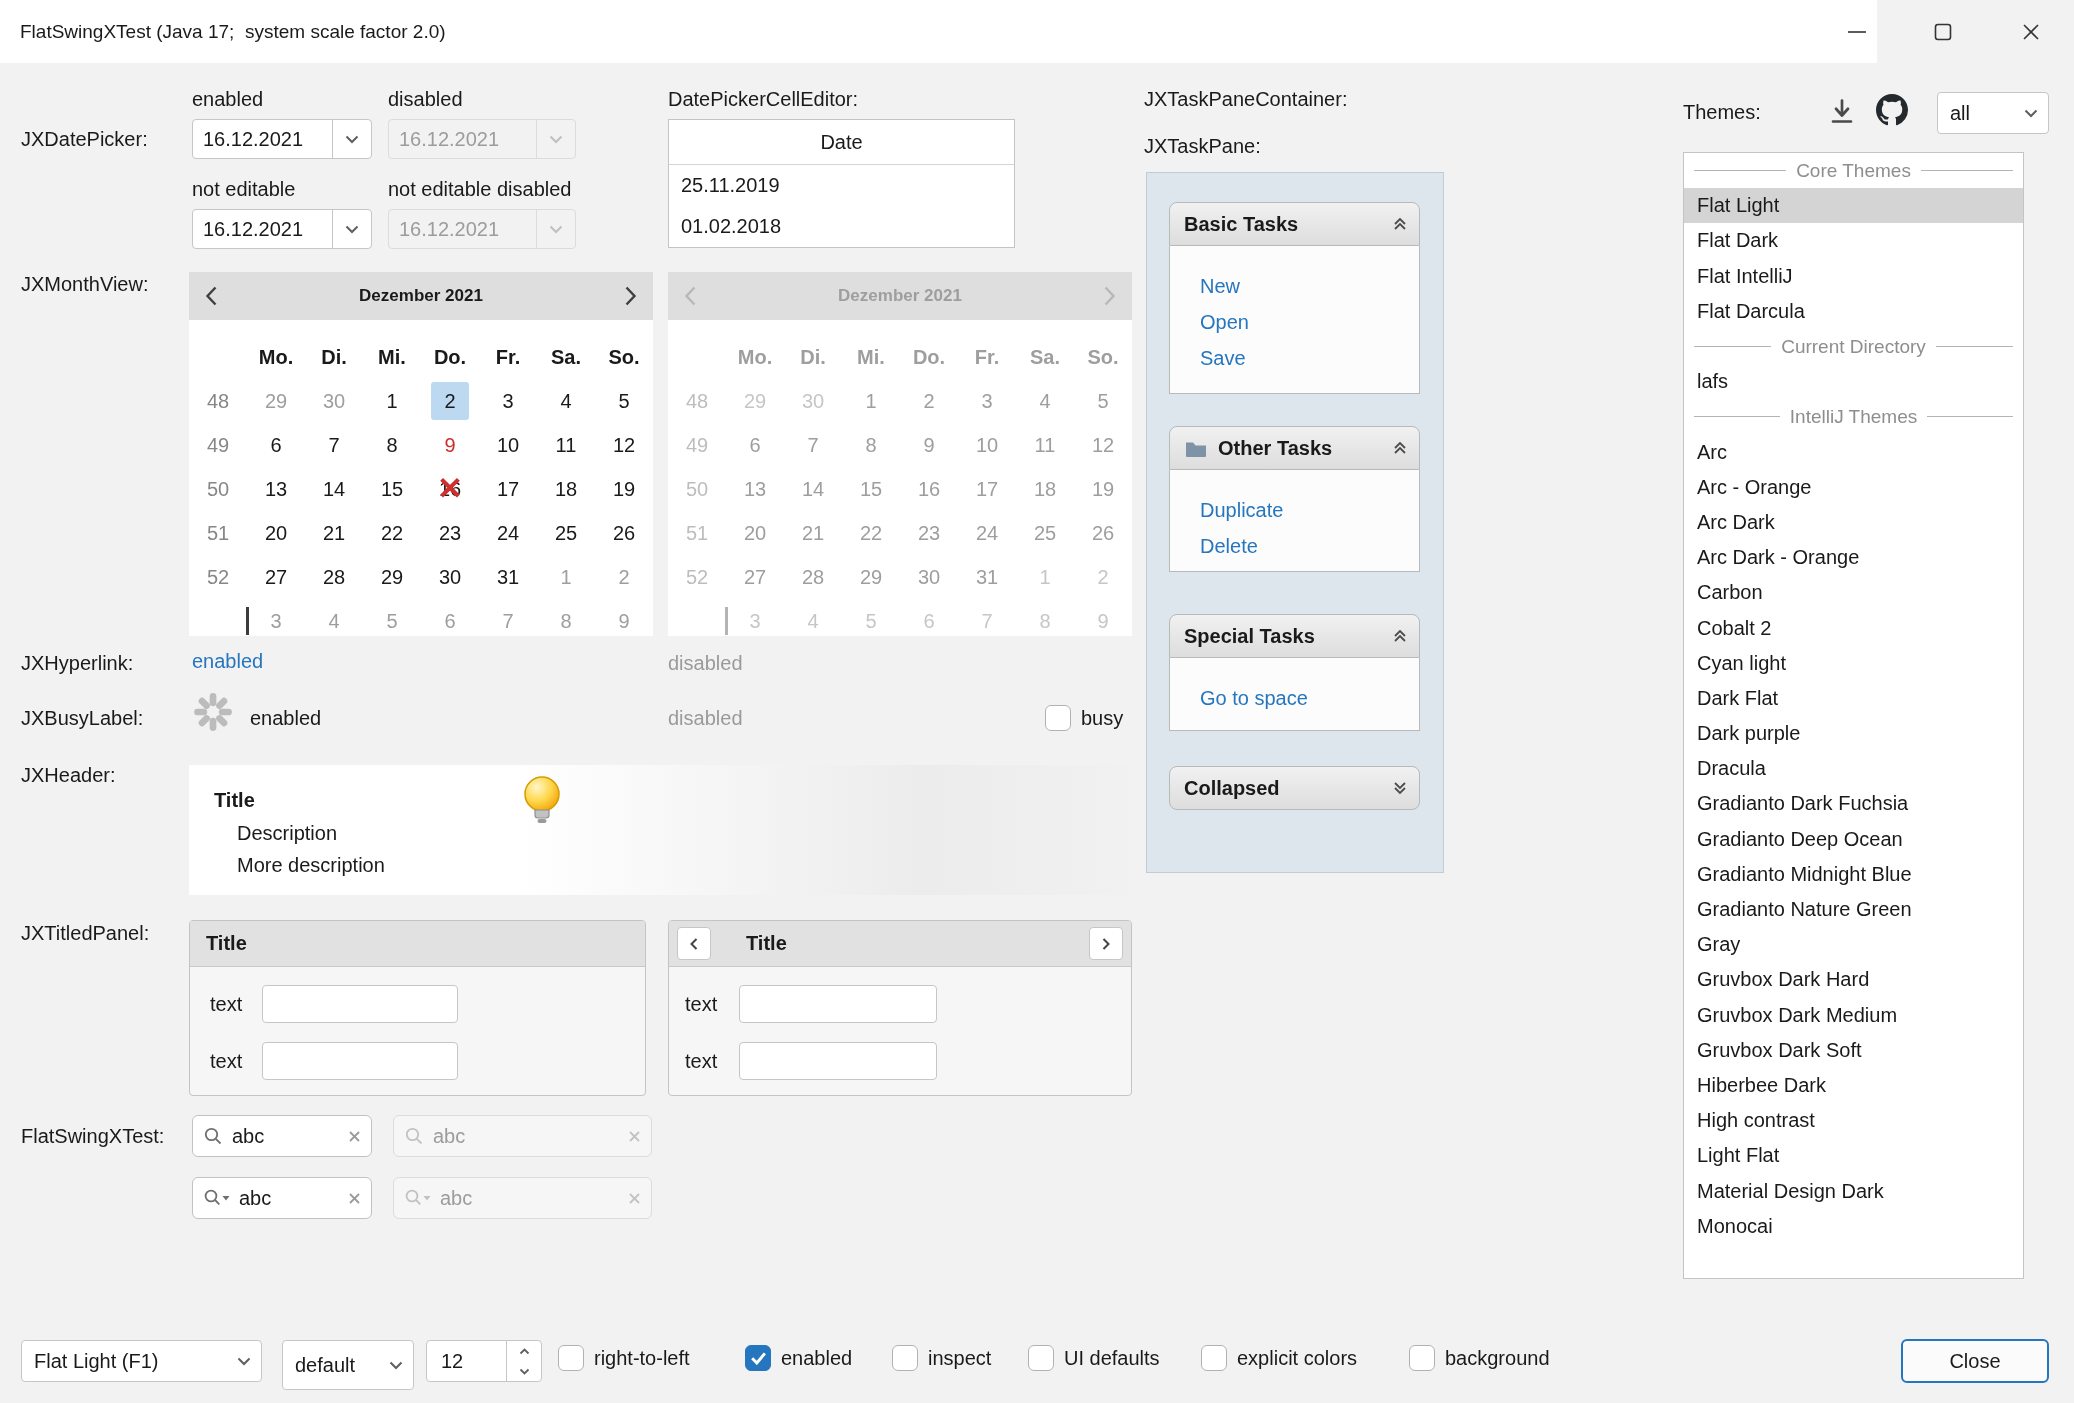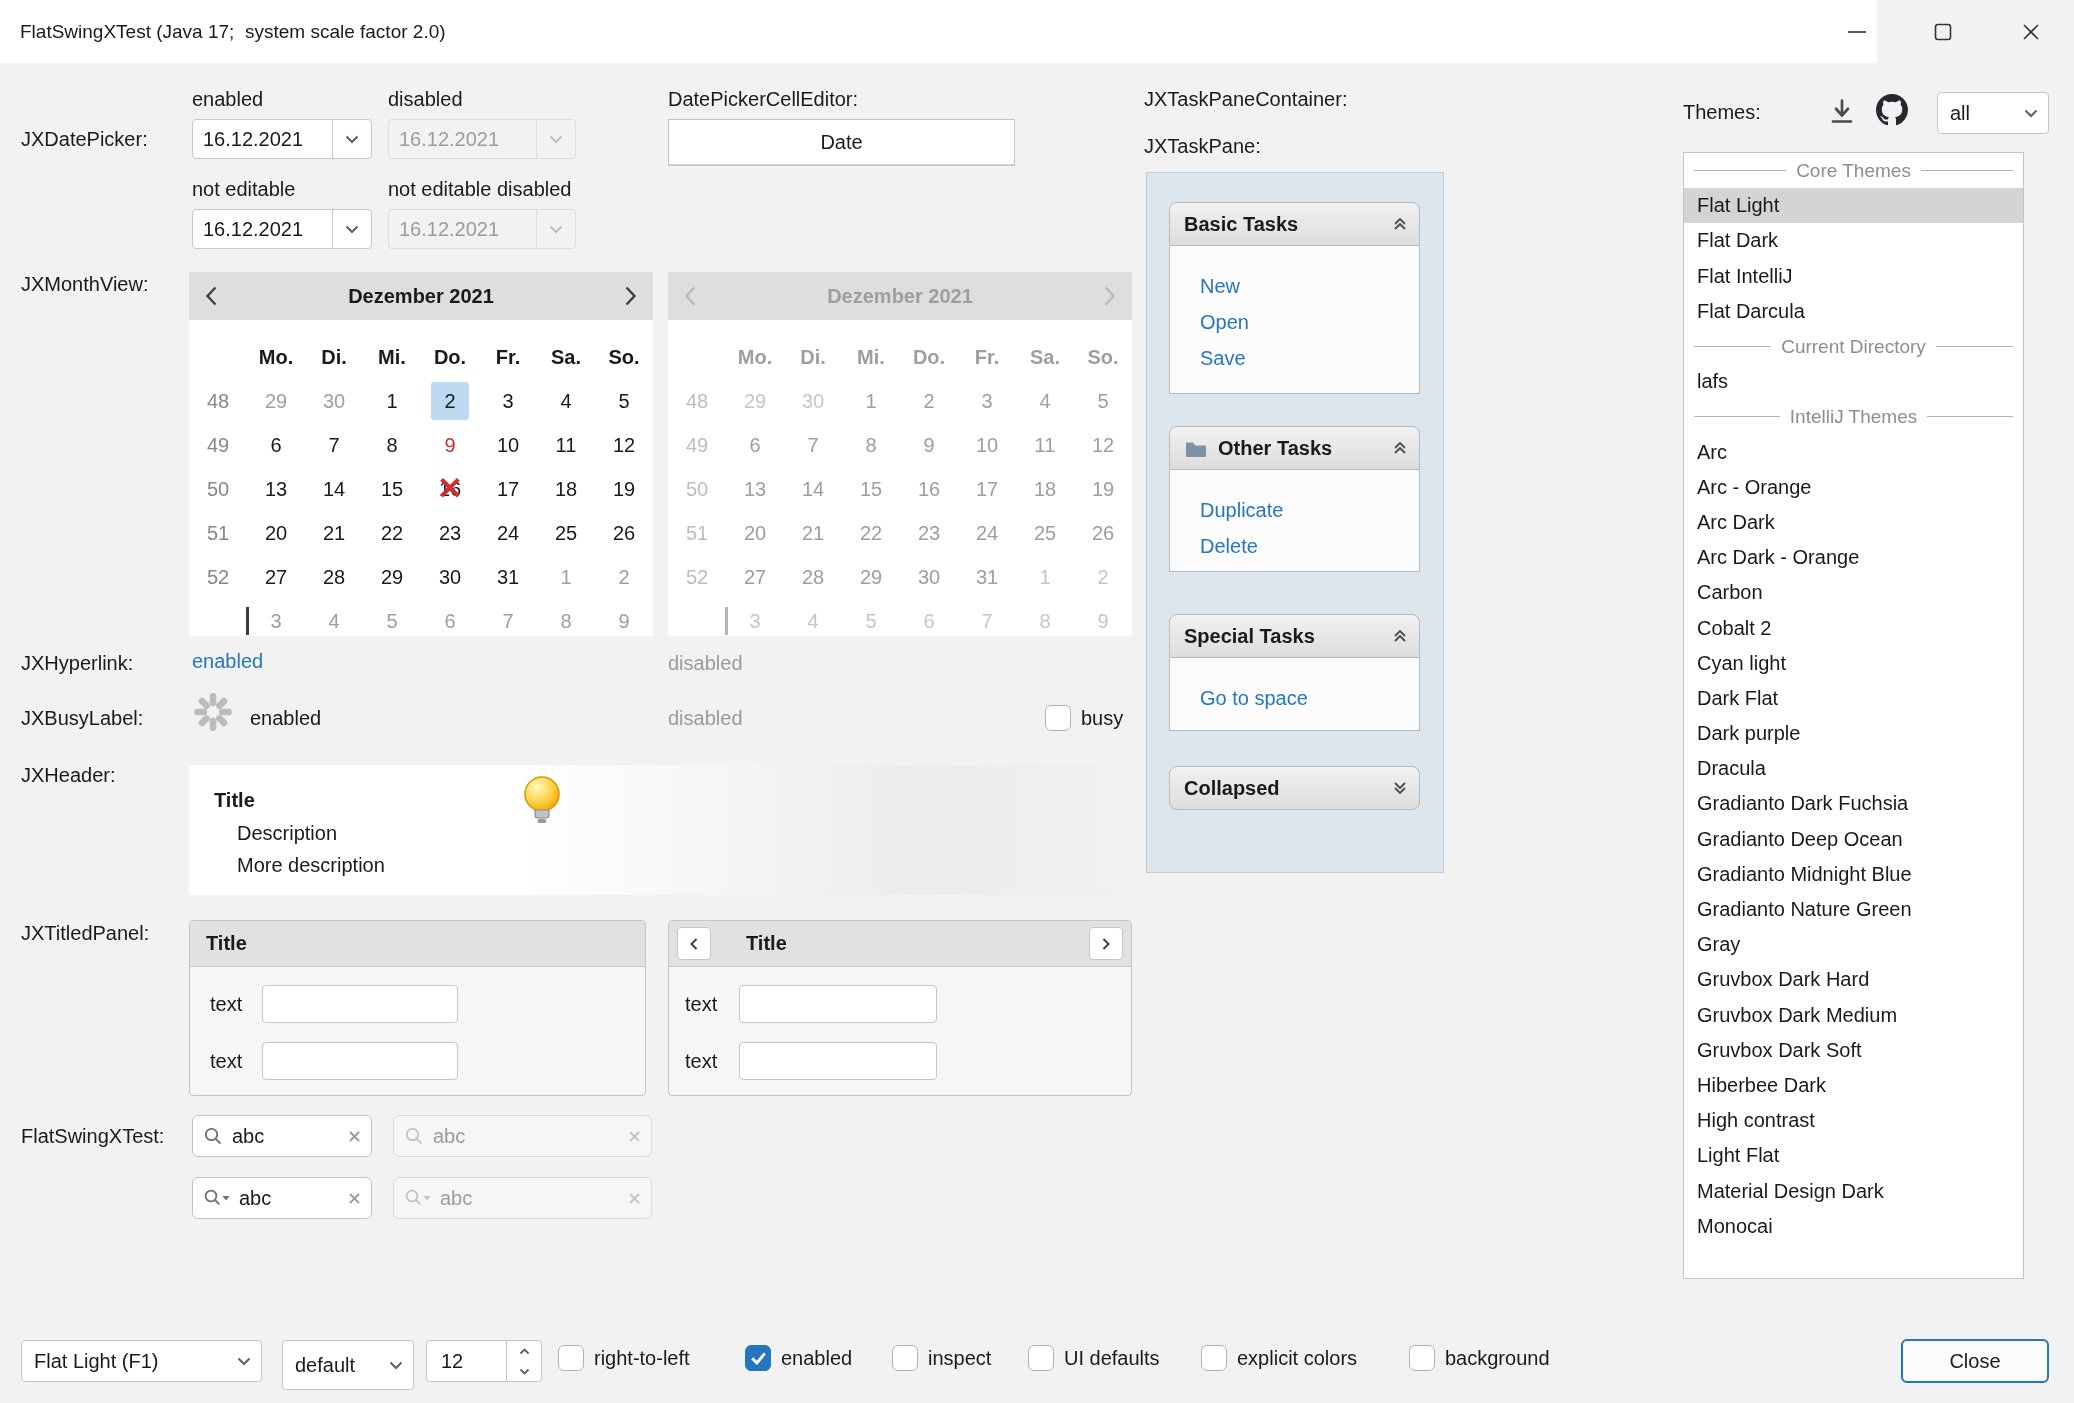--- a/index.html
+++ b/index.html
@@ -42,21 +42,21 @@
   .searchfield.disabled svg path{fill:#c2c2c2;}
 
   
   .ce-table{background:#fff;border:1px solid #c4c4c4;box-sizing:border-box;}
   .ce-header{height:44px;line-height:44px;text-align:center;border-bottom:1px solid #d4d4d4;}
   .ce-row{height:41px;line-height:41px;padding-left:12px;}
 
   
   .cal{background:#fff;box-sizing:border-box;}
   .cal-header{height:48px;background:#dedede;display:flex;align-items:center;justify-content:space-between;padding:0 16px;}
-  .cal-title{font-weight:bold;font-size:20px;}
+  .cal-title{font-weight:bold;font-size:17px;}
   .cal-nav{display:flex;align-items:center;}
   .cal-grid{display:grid;grid-template-columns:repeat(8,1fr);padding-top:15px;}
   .cal-grid>span{height:44px;display:flex;align-items:center;justify-content:center;position:relative;}
   .cal-dh{font-weight:bold;}
   .cal-wk{color:#878787;}
   .day-inner{position:relative;min-width:38px;height:38px;line-height:38px;text-align:center;border-radius:3px;}
   .other-month .day-inner{color:#9e9e9e;}
   .day-selected{background:var(--c-selection);}
   .day-flagged{color:var(--c-flagged);}
   .xmark{position:absolute;left:50%;top:50%;transform:translate(-50%,-52%);color:#d22d2d;font-size:31px;font-weight:bold;line-height:1;}
@@ -186,20 +186,24 @@
     <span class="dp-arrow">
         <svg width="14" height="9" viewBox="0 0 14 9">
           <polyline points="1.5,1.5 7,7 12.5,1.5" fill="none" stroke="#5f5f5f" stroke-width="2"></polyline>
         </svg>
       </span>
   </div>
 
   <span class="label abs" style="left:668px;top:86px">DatePickerCellEditor:</span>
   <div class="ce-table abs" style="left:668px;top:119px;width:347px">
     <div class="ce-header">Date</div>
+    <div id="celleditor-rows">
+        <div class="ce-row">25.11.2019</div>
+        <div class="ce-row">01.02.2018</div>
+      </div>
   </div>
 
   <div id="cal-enabled" class="abs cal" style="left:189px;top:272px;width:464px;height:364px">
       <div class="cal-header">
         <span class="cal-nav">
           <svg width="13" height="22" viewBox="0 0 13 22">
             <polyline points="10.5,2.5 2.5,11 10.5,19.5" fill="none" stroke="#3f3f3f" stroke-width="2.4"></polyline>
           </svg>
         </span>
         <span class="cal-title">Dezember 2021</span>

